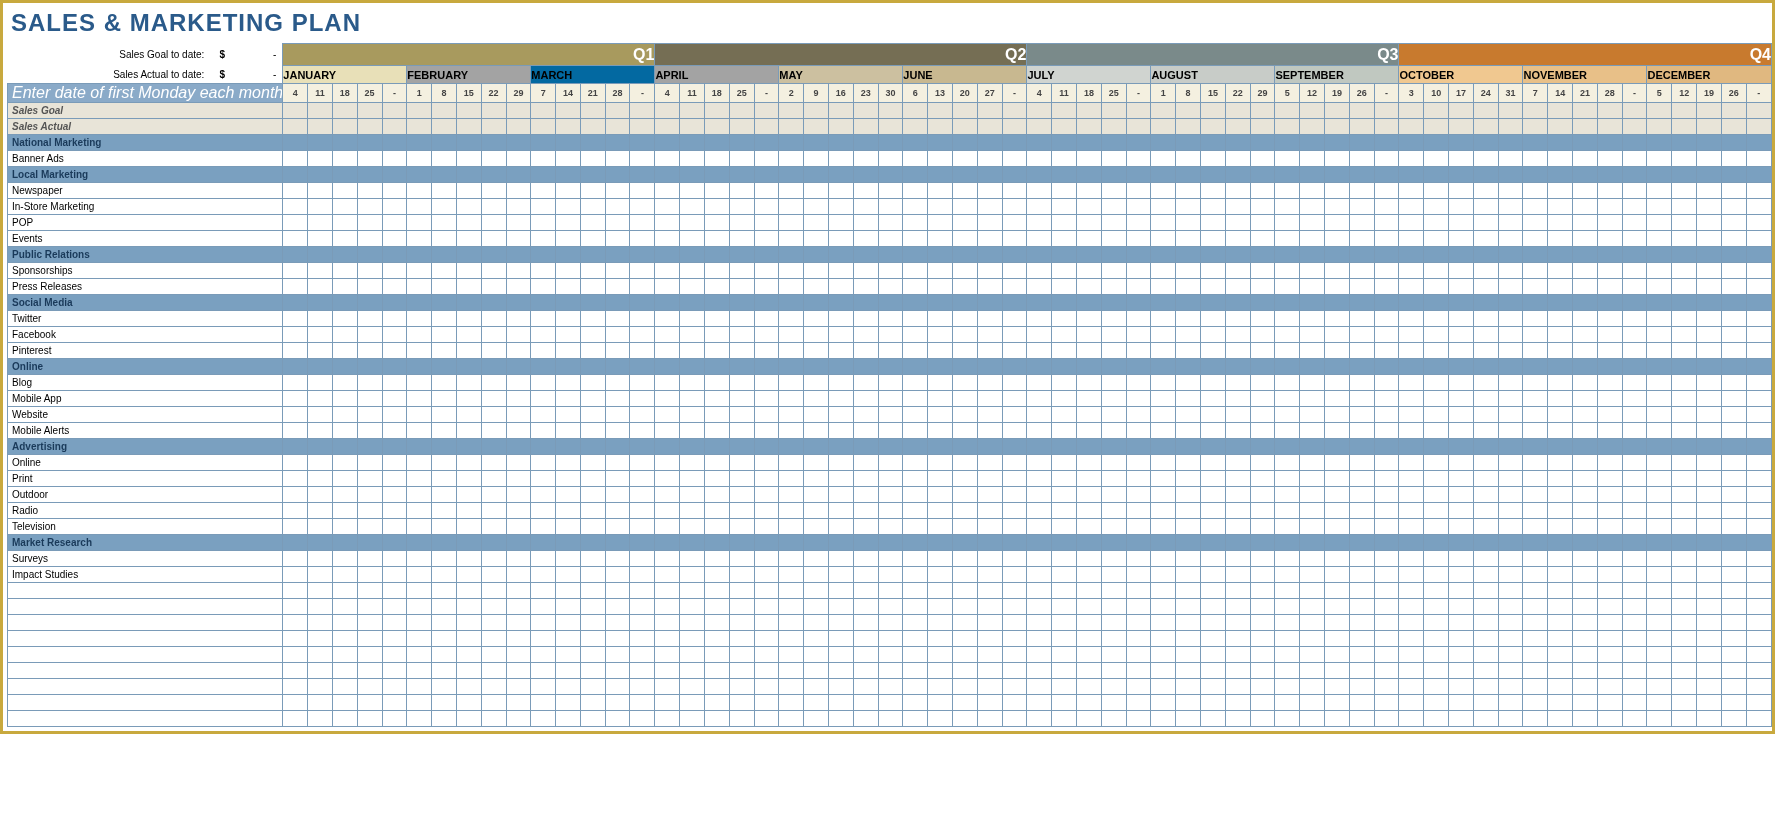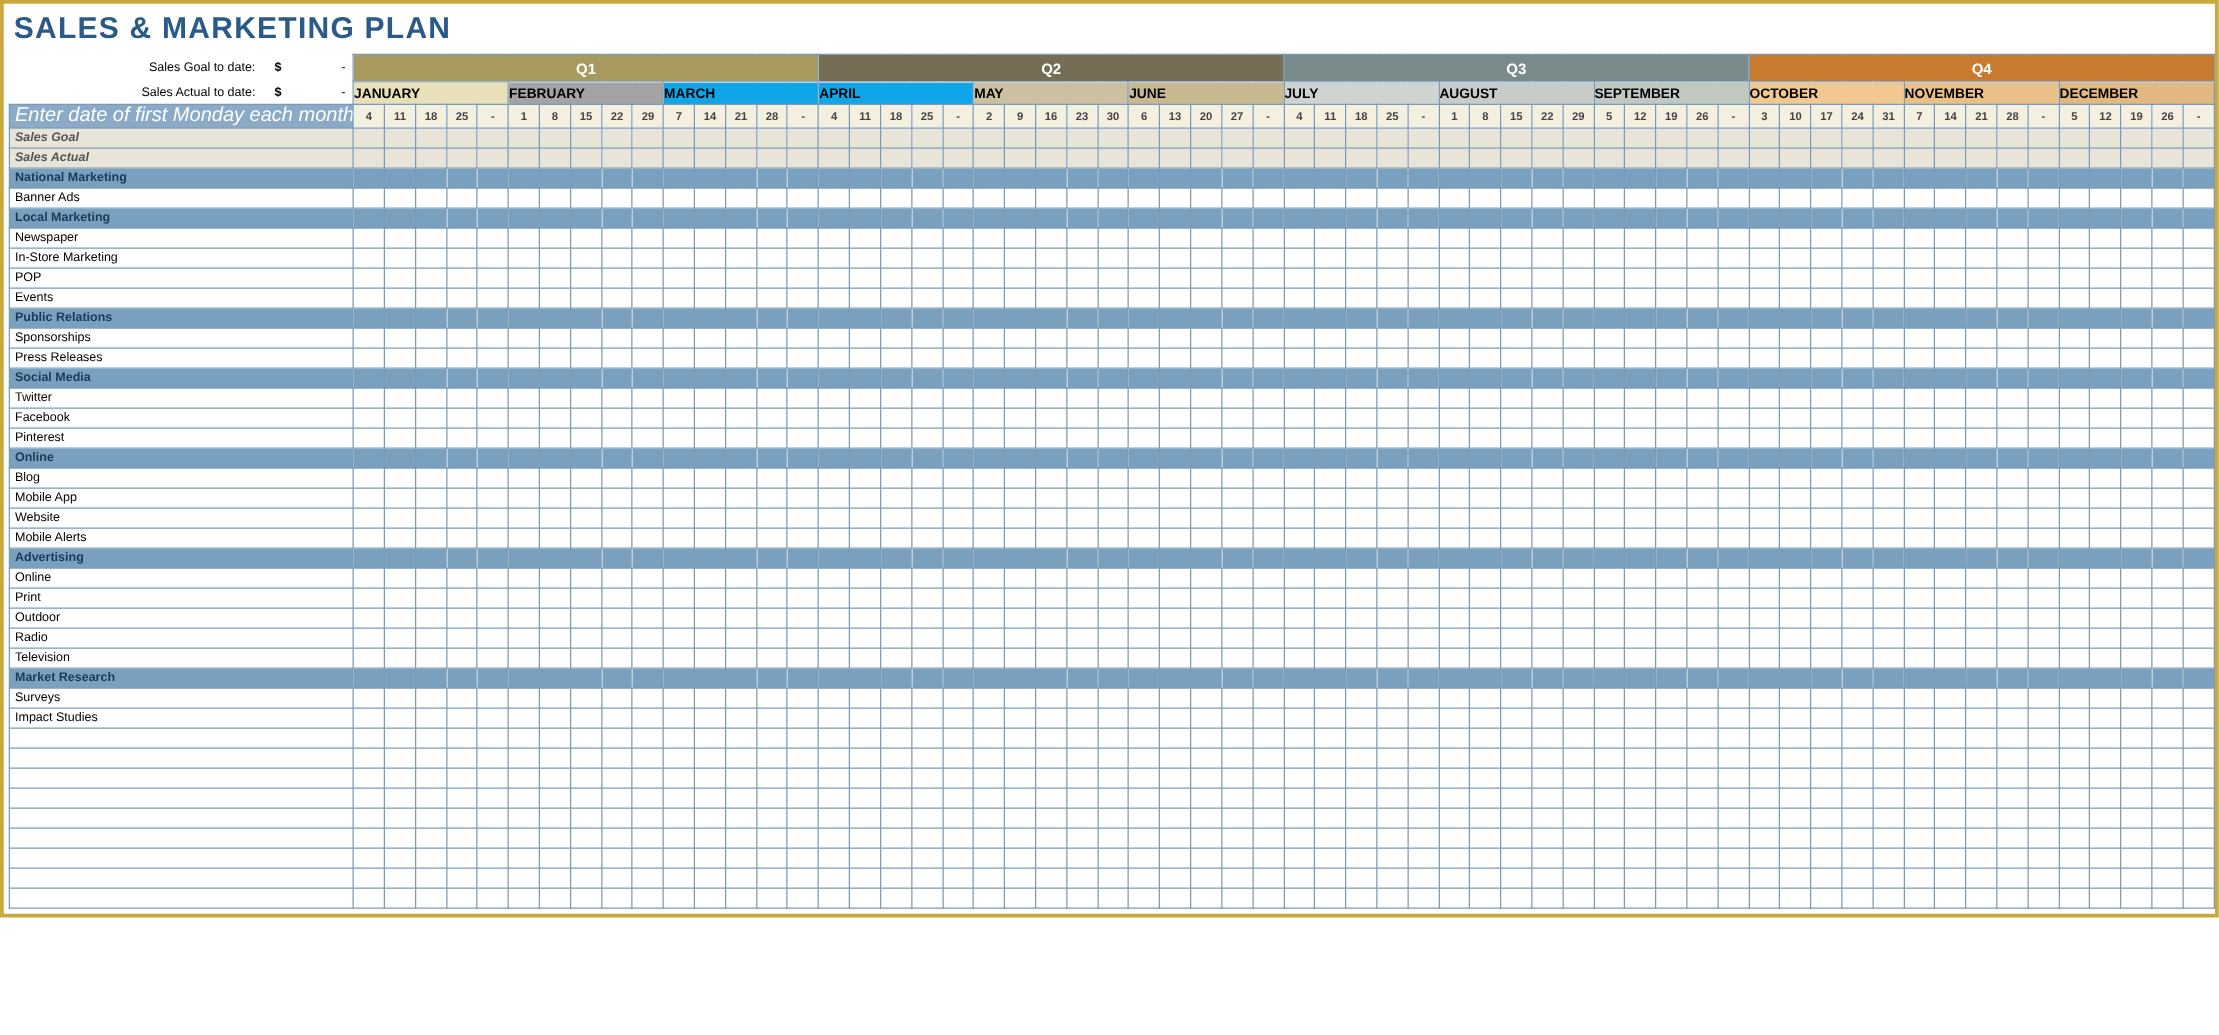--- a/index.html
+++ b/index.html
@@ -3,27 +3,27 @@
 <meta charset="utf-8">
 <style>
 *{box-sizing:border-box;margin:0;padding:0}
 body{font-family:Arial,sans-serif;font-size:10px;background:#fff;padding:4px;border:3px solid #c8a93e}
 .container{width:1765px}
 .title{font-size:24px;font-weight:bold;color:#2a5a8a;letter-spacing:1px;padding:2px 0 6px 4px}
 table{border-collapse:collapse;width:100%;table-layout:fixed}
 td,th{border:1px solid #7a9bb8;padding:0;height:16px;overflow:hidden;white-space:nowrap}
 .sidecol{width:222px}
 .wkcol{width:20px}
-.qhdr{background:#a89a5e;color:#fff;font-weight:bold;text-align:center;font-size:12px;height:22px}
+.qhdr{background:#a89a5e;color:#fff;font-weight:bold;text-align:right;font-size:16px;height:22px}
 .qhdr.q2{background:#756e54}
 .qhdr.q3{background:#7a8a8a}
 .qhdr.q4{background:#c87a2e}
 .mhdr{text-align:left;font-weight:bold;font-size:11px;height:18px}
-.m1{background:#e8e0b8}.m2{background:#a3a3a3}.m3{background:#0ea5e9}
-.m4{background:#0ea5e9}.m5{background:#ccc0a0}.m6{background:#c8b890}
+.m1{background:#e8e0b8}.m2{background:#a3a3a3}.m3{background:#0369a1}
+.m4{background:#a3a3a3}.m5{background:#ccc0a0}.m6{background:#c8b890}
 .m7{background:#d0d4d0}.m8{background:#c8ccc8}.m9{background:#c0c8c0}
 .m10{background:#f0c890}.m11{background:#e8c088}.m12{background:#e0b880}
 .whdr{text-align:center;font-weight:bold;font-size:9px;background:#f4f0e0;color:#444}
 .sidelabel{font-size:10px;text-align:right;padding-right:8px;border:none}
 .sideval{font-weight:bold;text-align:center;border:none}
 .sidedash{text-align:right;padding-right:6px;border:none}
 .instr{background:#8aaac8;color:#fff;font-style:italic;font-size:16px;padding-left:4px}
 .italhdr{background:#e8e4d8;font-style:italic;font-weight:bold;padding-left:4px;color:#555}
 .cathdr{background:#7aa0c0;font-weight:bold;padding-left:4px;color:#1a3a5a}
 .item{padding-left:4px}

